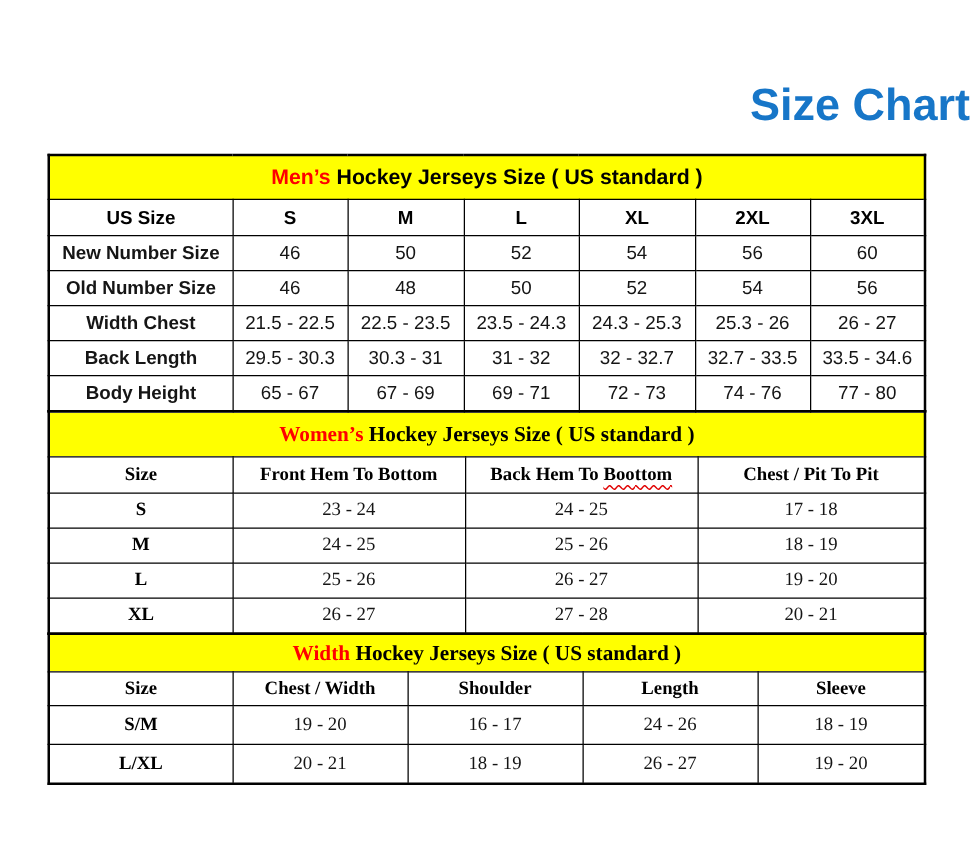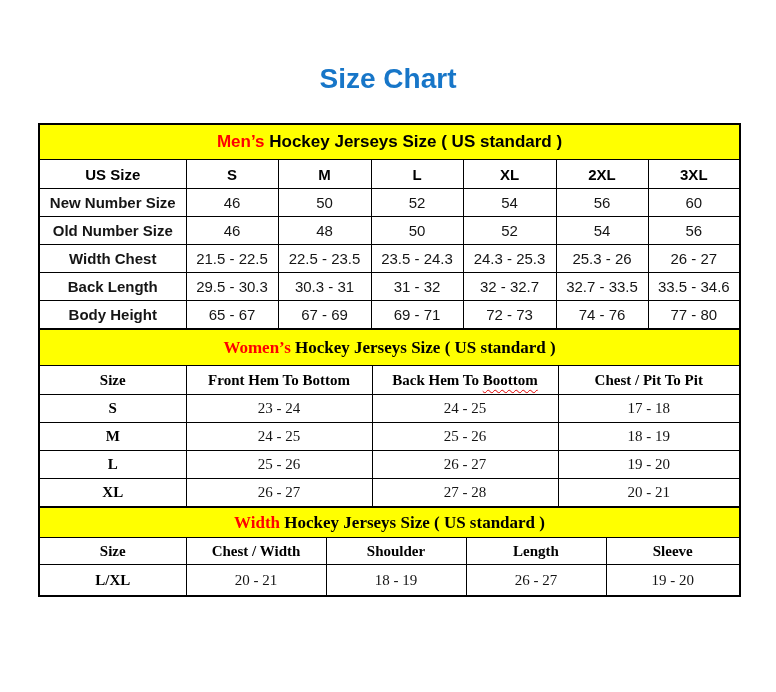--- a/index.html
+++ b/index.html
@@ -1,19 +1,19 @@
 <!DOCTYPE html>
 <html><head>
 <meta charset="utf-8">
 <style>
   html,body{margin:0;padding:0;background:#fff;}
   .canvas{position:relative;width:776px;height:692px;background:#ffffff;overflow:hidden;
           font-family:"Liberation Sans",sans-serif;color:#151515;}
-  .title{position:absolute;top:63px;left:0;width:100%;text-align:center;
-         font-size:28px;font-weight:bold;color:#1776C8;}
+  .title{position:absolute;top:63px;left:0;width:100%;text-align:right;
+         font-size:36px;font-weight:bold;color:#1776C8;}
   .chart{position:absolute;left:38px;top:123px;width:701px;}
   table.tbl{border-collapse:collapse;width:701px;table-layout:fixed;border:2px solid #000;}
   table.tbl + table.tbl{margin-top:-2px;font-family:Liberation Serif, serif;}
   td{border:1px solid #000;text-align:center;vertical-align:middle;
      font-size:15px;color:#151515;padding:0 2px;overflow:hidden;white-space:nowrap;}
   tr.r-banner td{background:#FFFF00;font-weight:bold;font-size:17px;color:#000;}
   .hl{color:#FE0000;text-align:center;}
   tr.r-head td{font-weight:bold;color:#000000;}
   td.lab{font-weight:bold;}
   td.size{font-weight:bold;color:#000;}
@@ -168,20 +168,27 @@
         <td colspan="5"><span class="hl">Width</span><span> Hockey Jerseys Size ( US standard )</span></td>
       </tr>
       <tr class="r-head">
         <td>Size</td>
         <td>Chest / Width</td>
         <td>Shoulder</td>
         <td>Length</td>
         <td>Sleeve</td>
       </tr>
       <tr class="r-data">
+        <td class="size">S/M</td>
+        <td>19 - 20</td>
+        <td>16 - 17</td>
+        <td>24 - 26</td>
+        <td>18 - 19</td>
+      </tr>
+      <tr class="r-data">
         <td class="size">L/XL</td>
         <td>20 - 21</td>
         <td>18 - 19</td>
         <td>26 - 27</td>
         <td>19 - 20</td>
       </tr>
     </tbody>
       </table>
 
   </div>

